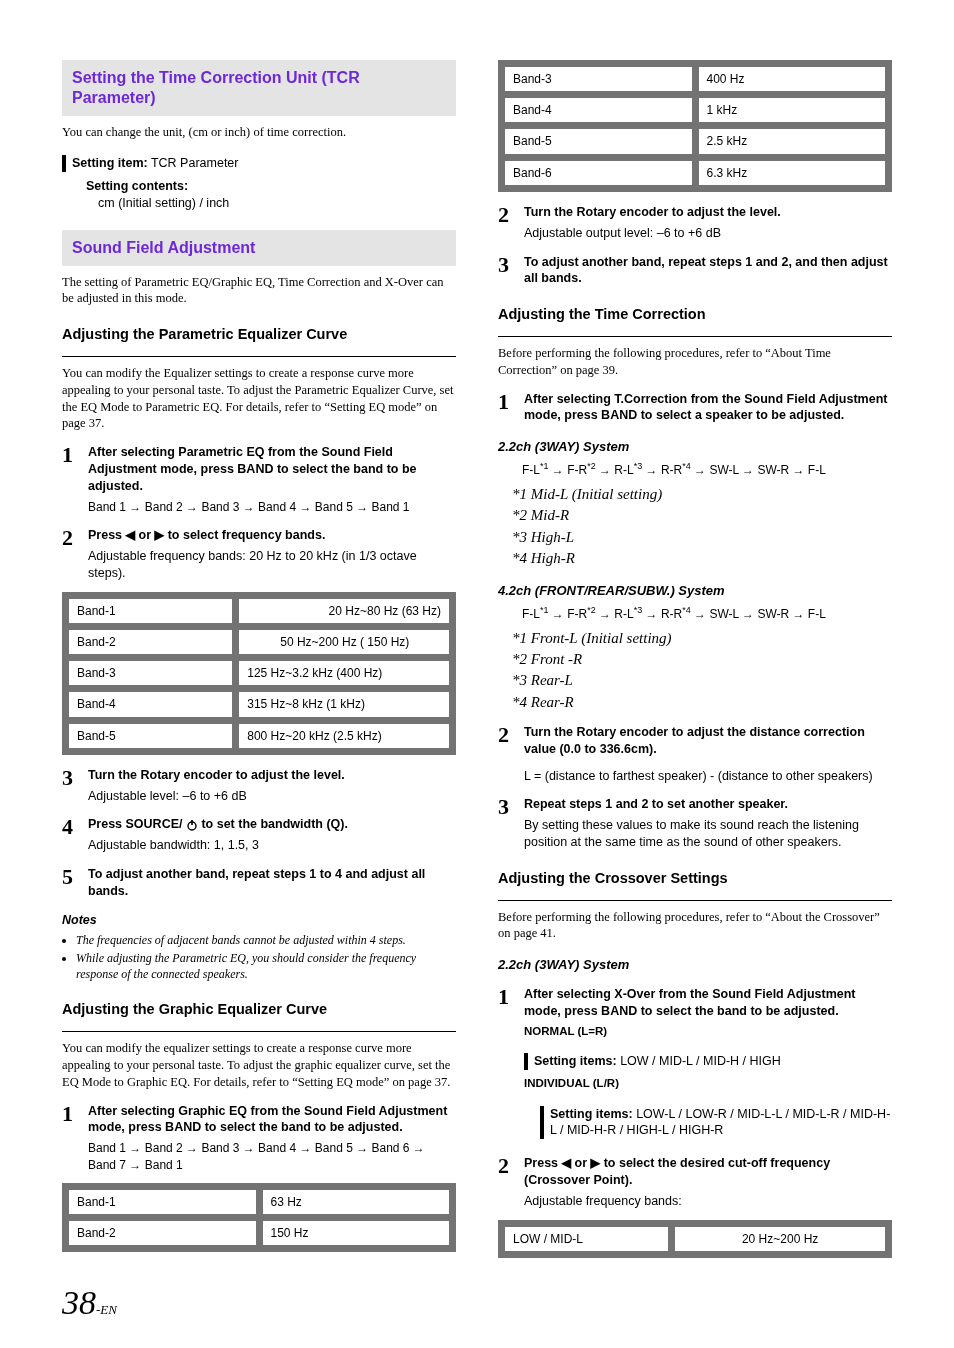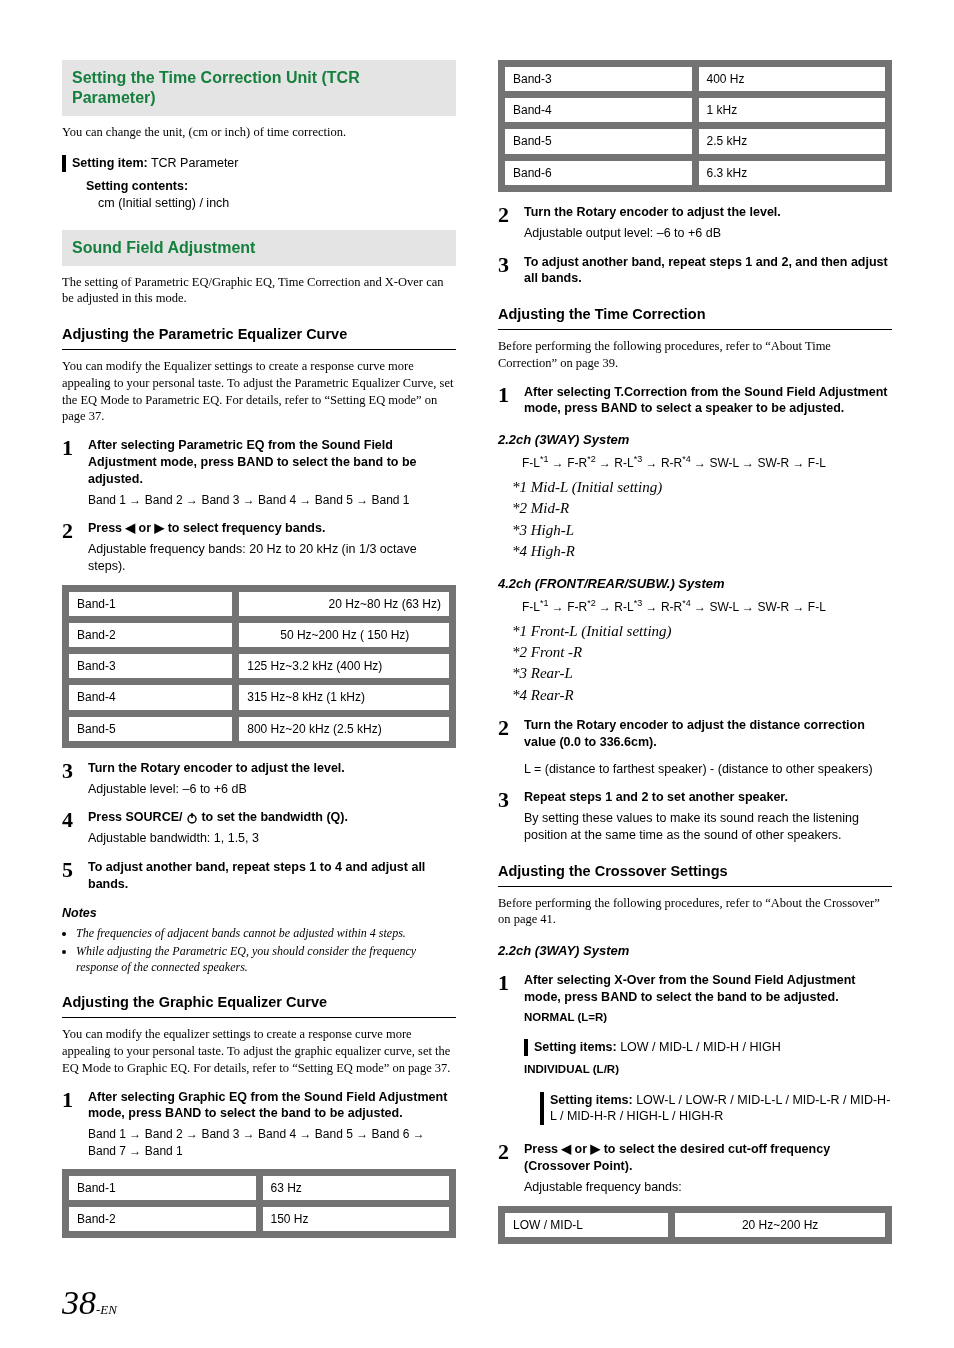--- a/index.html
+++ b/index.html
@@ -14,37 +14,37 @@
   }
   .cols { display: flex; gap: 42px; }
   .col { flex: 1; min-width: 0; }
   .box-heading {
     background: #e4e4e4;
     font-family: "Segoe UI", Arial, sans-serif;
     font-weight: 700;
     font-size: 16px;
     padding: 8px 10px;
     margin-bottom: 8px;
-    color: #15803d;
+    color: #6d28d9;
     line-height: 1.25;
   }
   .body-serif { font-family: Georgia, "Times New Roman", serif; font-size: 12.5px; }
   .bar-item { display: flex; gap: 6px; margin: 14px 0 4px 0; font-family: "Segoe UI", Arial, sans-serif; font-size: 12.5px; }
   .bar-item::before { content: ""; display: inline-block; width: 4px; background: #000; flex: 0 0 4px; }
   .bar-item .bi-body { padding-top: 0; }
   .bold { font-weight: 700; }
   .sans { font-family: "Segoe UI", Arial, sans-serif; }
   .indent1 { margin-left: 24px; }
   .indent2 { margin-left: 36px; }
   .h-sub {
     font-family: "Segoe UI", Arial, sans-serif;
     font-weight: 700;
     font-size: 14.5px;
     border-bottom: 1px solid #000;
-    padding-bottom: 4px;
+    padding-bottom: 11px;
     margin: 18px 0 8px 0;
   }
   .h-italic {
     font-family: "Segoe UI", Arial, sans-serif;
     font-weight: 700;
     font-style: italic;
     font-size: 13px;
     margin: 14px 0 3px 0;
   }
   .sub-sans { font-family: "Segoe UI", Arial, sans-serif; font-size: 11.5px; }

